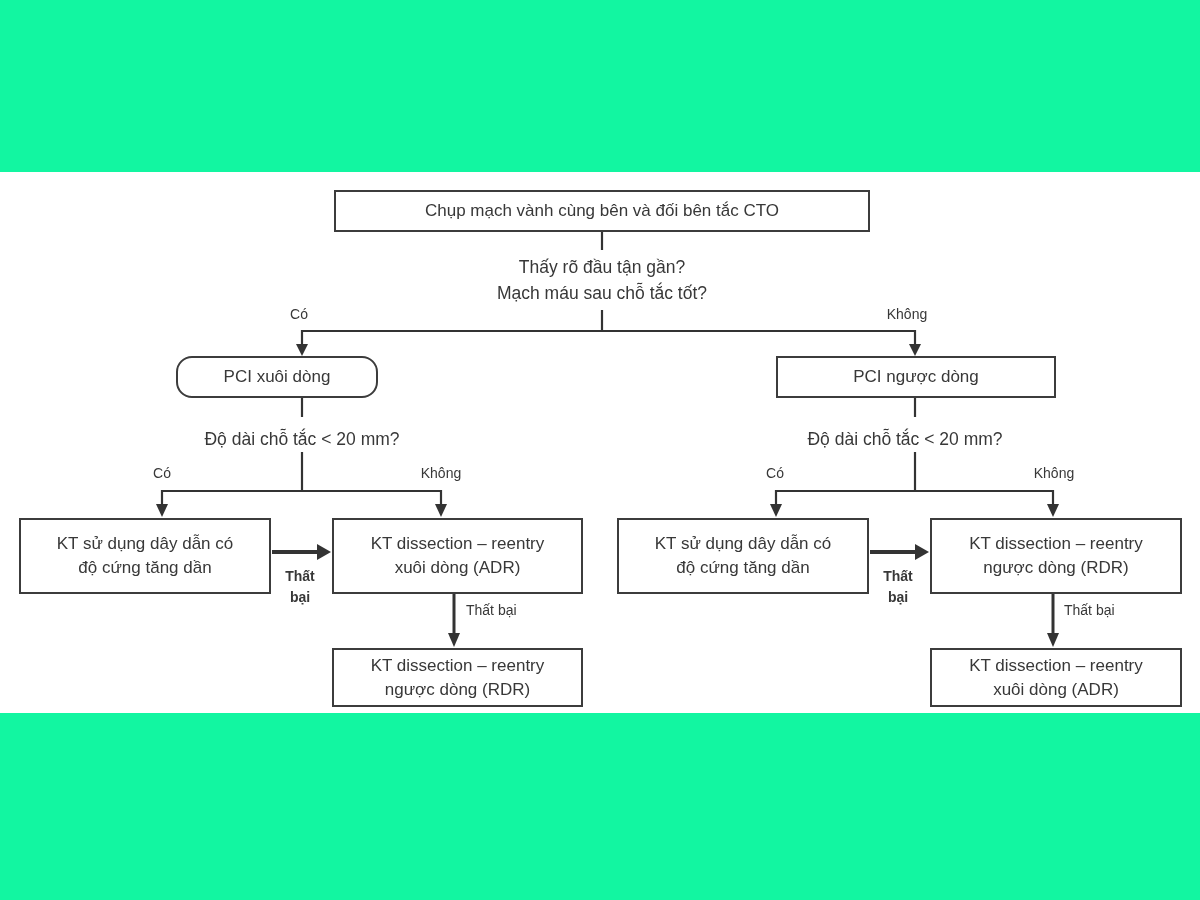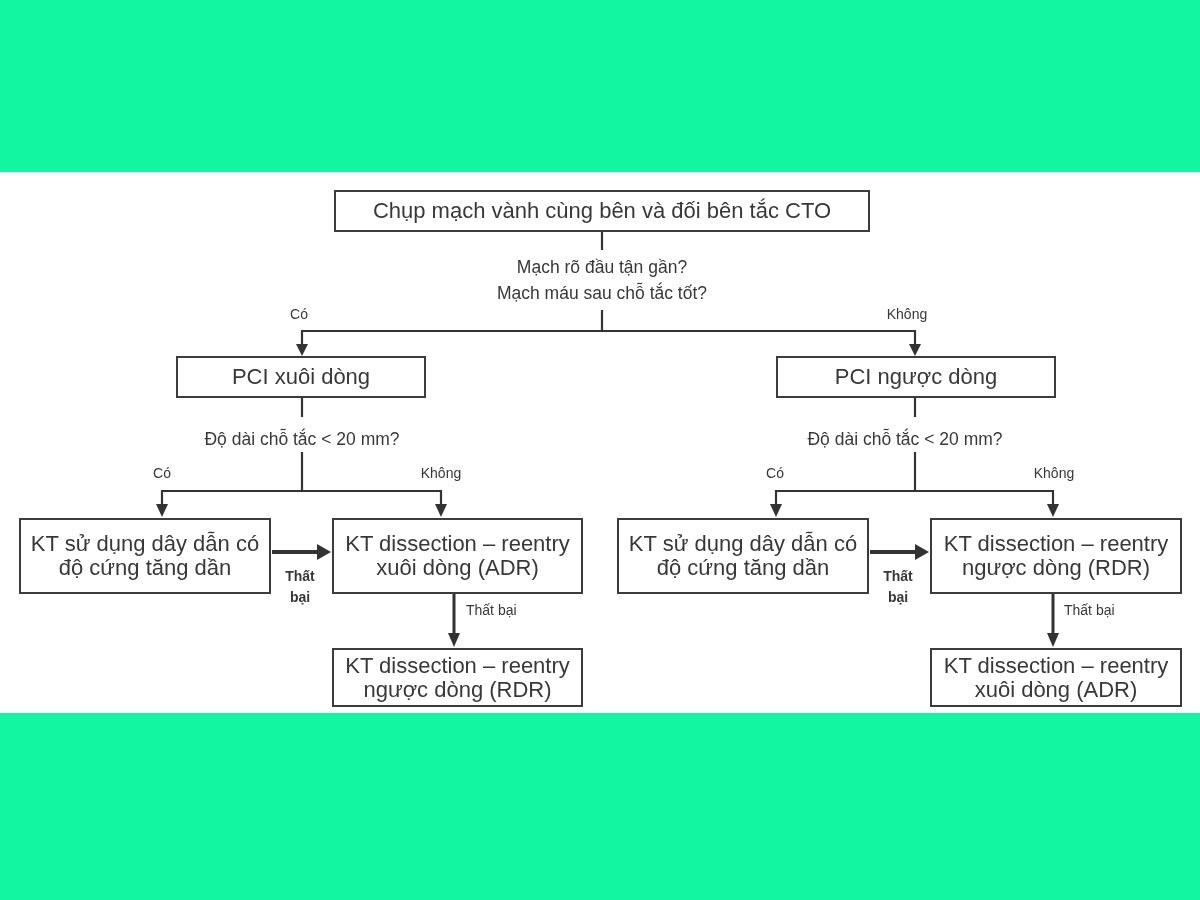--- a/index.html
+++ b/index.html
@@ -21,30 +21,30 @@
   .band.bottom{top:713px;height:187px;}
   svg.connectors{position:absolute;left:0;top:0;}
   svg.connectors line{stroke:var(--line);stroke-width:2.2;}
   svg.connectors line.thick{stroke-width:4;}
   svg.connectors line.med{stroke-width:3;}
   svg.connectors polygon{fill:var(--line);}
   .fbox{
     position:absolute;box-sizing:border-box;
     background:#fff;border:2px solid #3c3c3c;
     display:flex;flex-direction:column;align-items:center;justify-content:center;
-    text-align:center;font-size:22px;line-height:24px;
+    text-align:center;font-size:17px;line-height:24px;
   }
   .fbox span{display:block;}
   .qtext{position:absolute;text-align:center;font-size:17.5px;line-height:26px;}
   .qtext span{display:block;}
   .lbl{position:absolute;font-size:14px;text-align:center;}
   .lbl span{display:block;line-height:21px;font-weight:bold;}
 
   #root-box{left:334px;top:190px;width:536px;height:42px;}
-  #pci-left{left:176px;top:356px;width:250px;height:42px;}
+  #pci-left{left:176px;top:356px;width:202px;height:42px;border-radius:16px;}
   #pci-right{left:776px;top:356px;width:280px;height:42px;}
   #wire-left{left:19px;top:518px;width:252px;height:76px;}
   #mid-left{left:332px;top:518px;width:251px;height:76px;}
   #bottom-left{left:332px;top:648px;width:251px;height:59px;}
   #wire-right{left:617px;top:518px;width:252px;height:76px;}
   #mid-right{left:930px;top:518px;width:252px;height:76px;}
   #bottom-right{left:930px;top:648px;width:252px;height:59px;}
 
   #q1{left:402px;top:254px;width:400px;}
   #q2-left{left:152px;top:426px;width:300px;}
@@ -139,21 +139,21 @@
   <div class="fbox" id="mid-right">
     <span>KT dissection – reentry</span>
     <span>ngược dòng (RDR)</span>
   </div>
   <div class="fbox" id="bottom-right">
     <span>KT dissection – reentry</span>
     <span>xuôi dòng (ADR)</span>
   </div>
 
   <div class="qtext" id="q1">
-    <span>Mạch rõ đầu tận gần?</span>
+    <span>Thấy rõ đầu tận gần?</span>
     <span>Mạch máu sau chỗ tắc tốt?</span>
   </div>
   <div class="qtext" id="q2-left">
     <span>Độ dài chỗ tắc &lt; 20 mm?</span>
   </div>
   <div class="qtext" id="q2-right">
     <span>Độ dài chỗ tắc &lt; 20 mm?</span>
   </div>
 
   <div class="lbl" id="yes1">Có</div>

